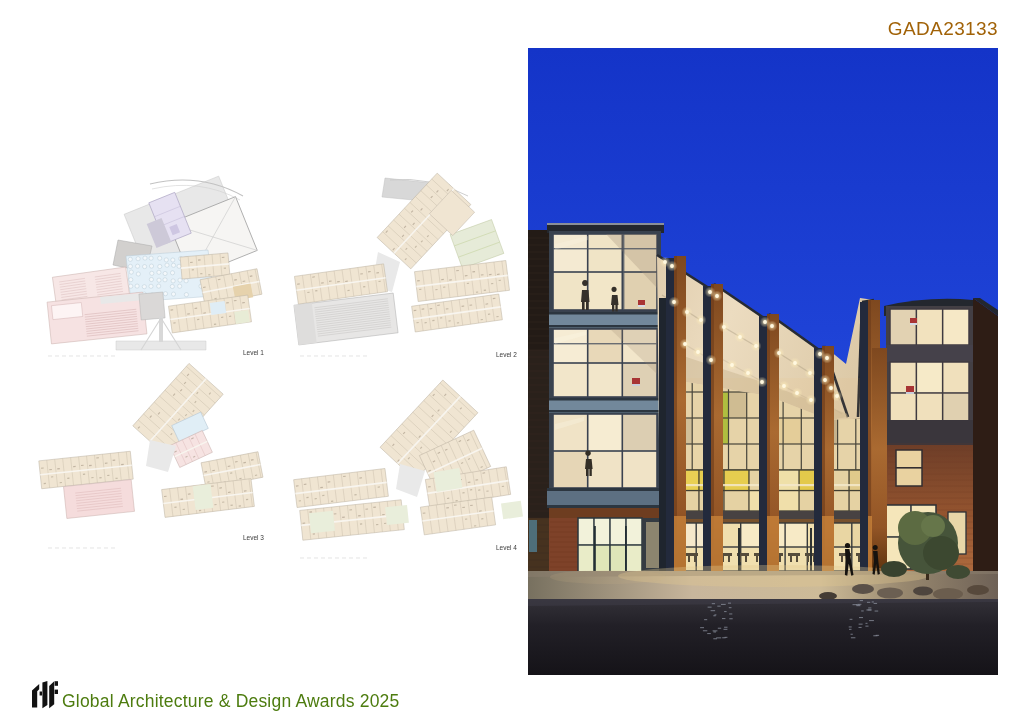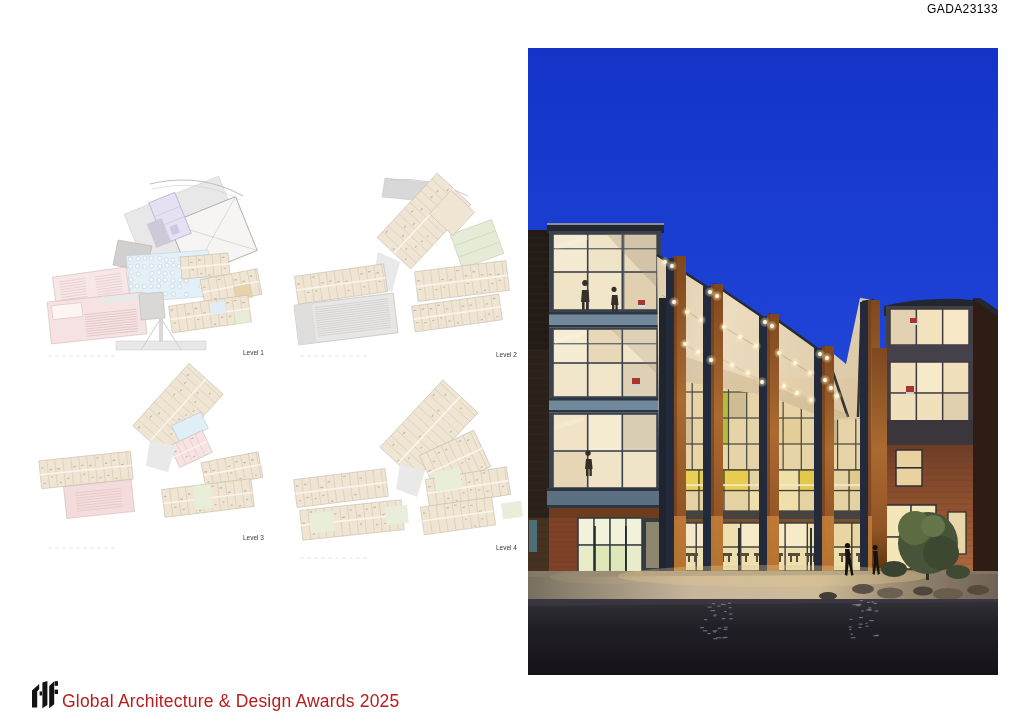--- a/index.html
+++ b/index.html
@@ -1,18 +1,18 @@
 <!DOCTYPE html>
 <html><head><meta charset="utf-8">
 <style>
 html,body{margin:0;padding:0;width:1024px;height:724px;background:#ffffff;overflow:hidden;font-family:"Liberation Sans",sans-serif;}
 .abs{position:absolute;}
 </style></head>
 <body>
-<div class="abs" style="right:26px;top:2px;font-size:12px;color:#000000;letter-spacing:0.4px;">GADA23133</div>
+<div class="abs" style="right:26px;top:18px;font-size:19px;color:#a16207;letter-spacing:0.4px;">GADA23133</div>
 <svg width="1024" height="724" viewBox="0 0 1024 724" style="position:absolute;left:0;top:0">
     <g transform="translate(183,224) rotate(-22)">
       <rect x="-51.0" y="-31.0" width="102" height="62" fill="#e8e8e8" stroke="#c8c8c8" stroke-width="0.5"></rect>
     </g>
     <path d="M150,184 Q200,172 243,196" fill="none" stroke="#c2c2c2" stroke-width="1.1"></path>
     <path d="M152,189 Q200,178 240,200" fill="none" stroke="#d0d0d0" stroke-width="0.6"></path>
     <g transform="translate(213,237) rotate(-22)">
       <rect x="-36.0" y="-29.0" width="72" height="58" fill="#f6f5f3" stroke="#9a9a9a" stroke-width="0.7"></rect>
       <line x1="-36" y1="-29" x2="36" y2="29" stroke="#cccccc" stroke-width="0.6"></line>
       <line x1="-36" y1="29" x2="36" y2="-29" stroke="#cccccc" stroke-width="0.6"></line>
@@ -1187,12 +1187,12 @@
 <g fill="#121212">
 <path d="M1,27.5 L1,10.5 L8.2,4 L8.2,9.2 L6.2,11.2 L6.2,27.5 Z"></path>
 <path d="M8.6,11.5 L11,11.5 L11,15.5 L8.6,15.5 Z"></path>
 <path d="M11.4,2.6 L16.4,1 L16.4,25 L11.4,28.2 Z"></path>
 <path d="M17,15.8 L19.4,13.6 L19.4,17.6 L17,17.6 Z" fill="none"></path>
 <path d="M18.2,6 L23.2,1.2 L23.2,24.2 L18.2,28.2 Z"></path>
 <path d="M23.6,1.2 L27,1.2 L27,5.8 L23.6,5.8 Z"></path>
 <path d="M23.6,9.6 L27,9.6 L27,14 L23.6,14 Z"></path>
 </g>
   </svg>
-<div class="abs" style="left:62px;top:691px;font-size:17.5px;color:#b91c1c;letter-spacing:0.2px;">Global Architecture &amp; Design Awards 2025</div>
+<div class="abs" style="left:62px;top:691px;font-size:17.5px;color:#4d7c0f;letter-spacing:0.2px;">Global Architecture &amp; Design Awards 2025</div>
 </body></html>

